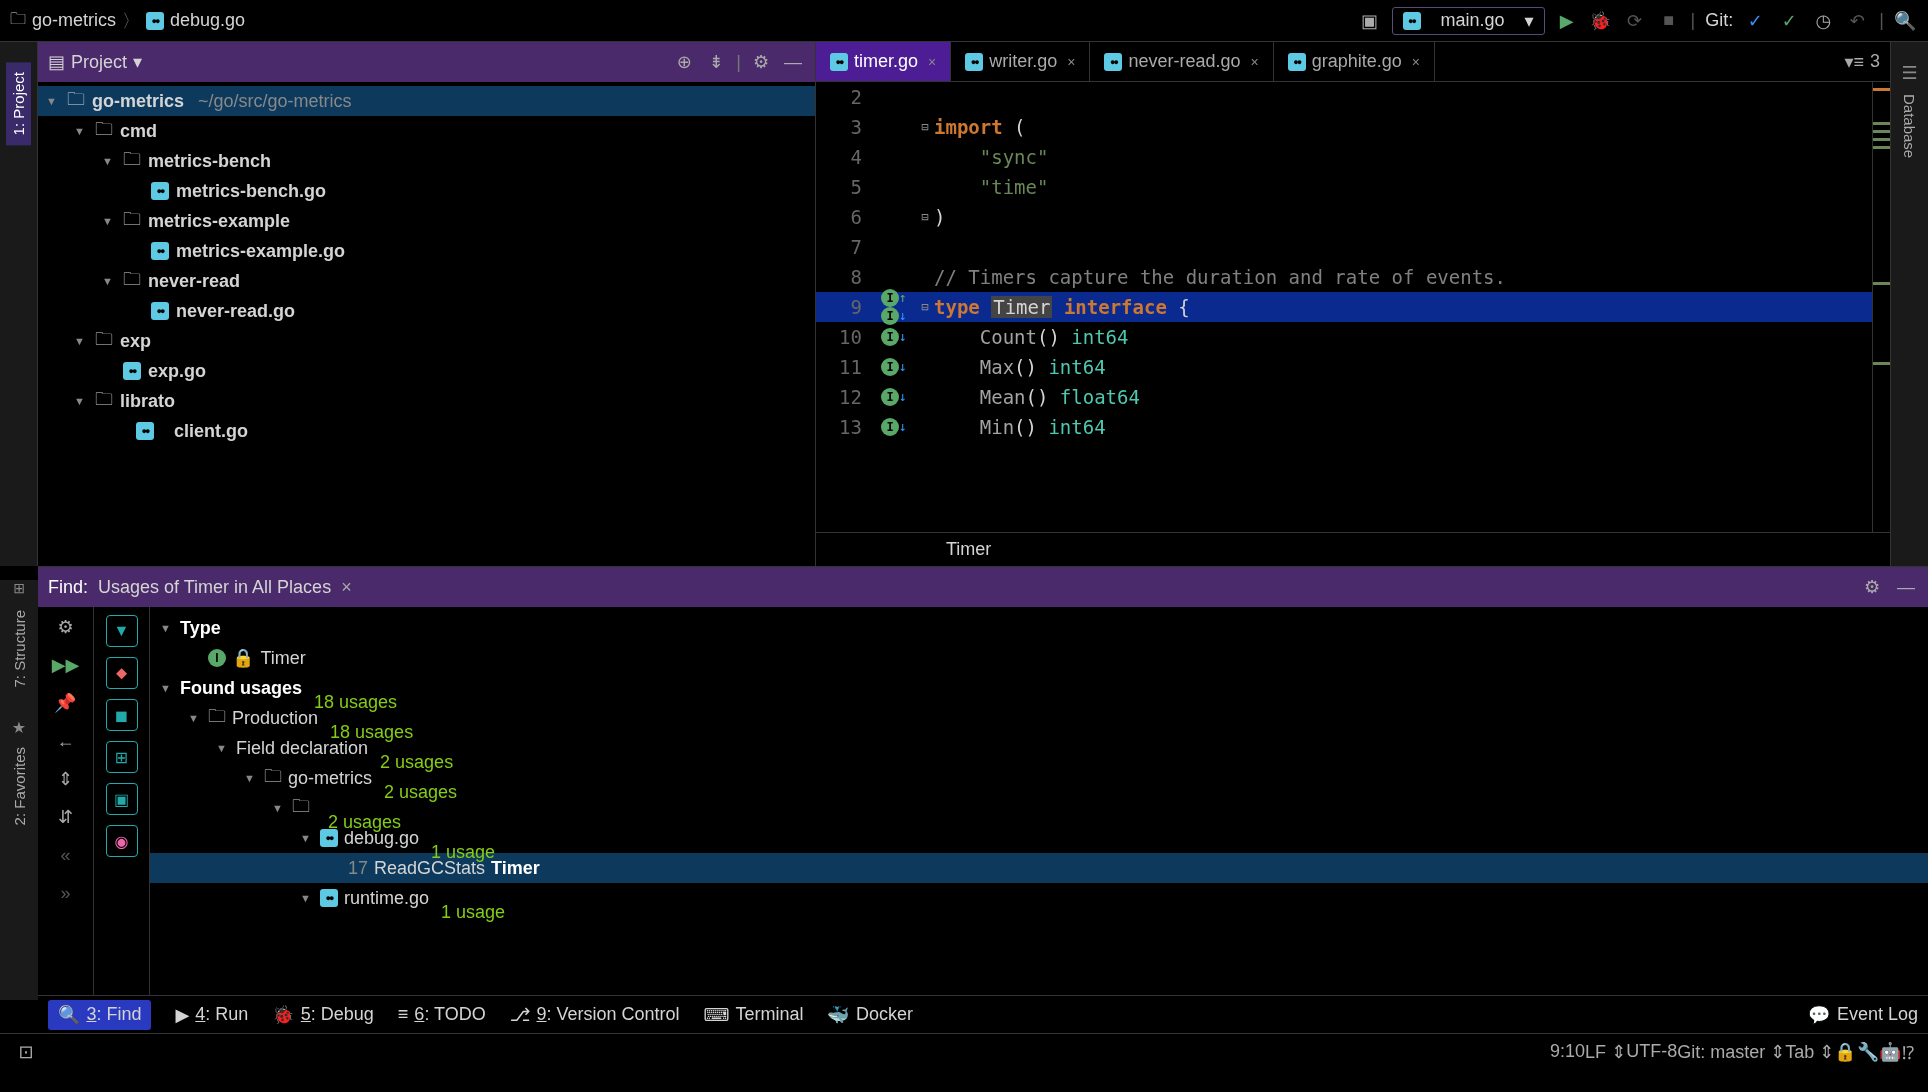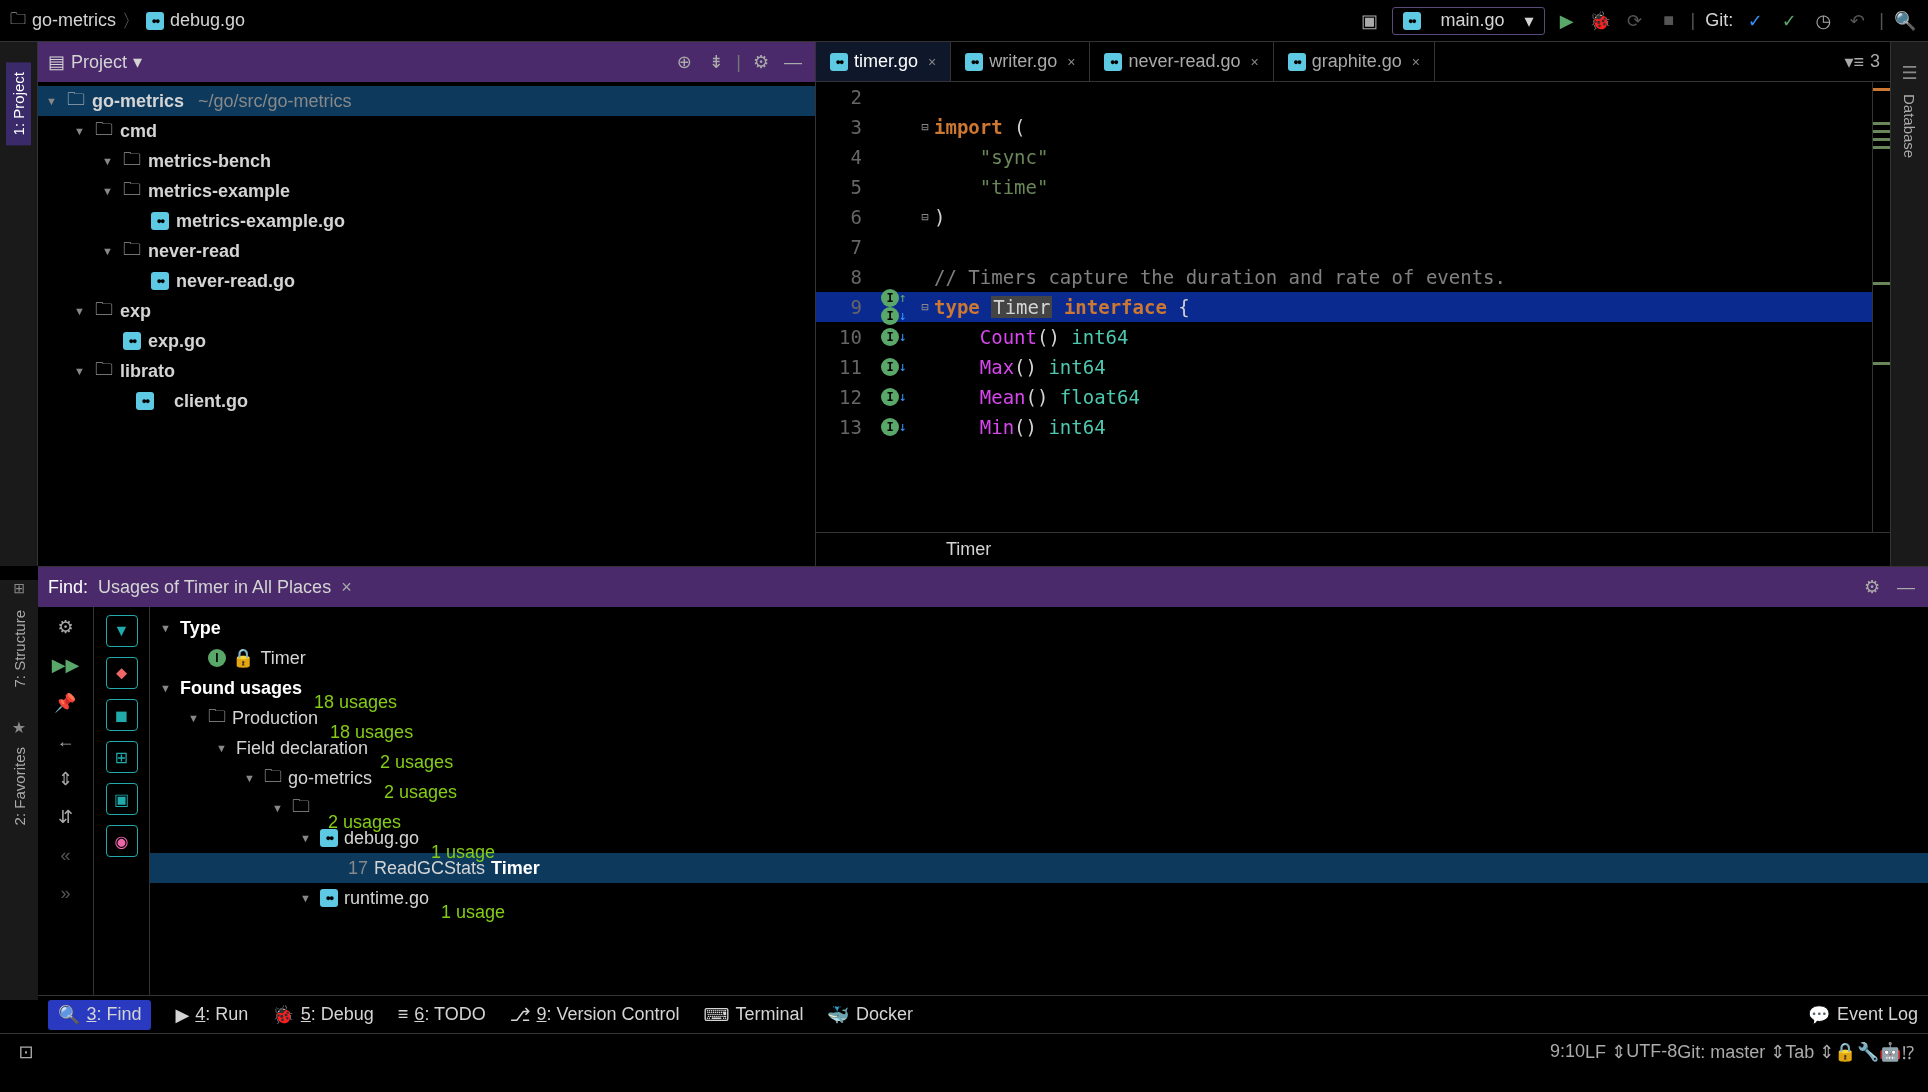--- a/index.html
+++ b/index.html
@@ -141,21 +141,21 @@
 .editor-tab {
   display: flex;
   align-items: center;
   gap: 6px;
   padding: 0 14px;
   border-right: 1px solid #333;
   cursor: pointer;
   color: #aaa;
 }
 .editor-tab.active {
-  background: #0f172a;
+  background: #4c1d95;
   color: #fff;
 }
 .editor-tab .close { color: #888; font-size: 14px; margin-left: 4px; }
 .editor-tabs-right { margin-left: auto; display: flex; align-items: center; padding: 0 10px; gap: 6px; color: #aaa; }
 .editor-body {
   flex: 1;
   display: flex;
   font-family: "Menlo", "Consolas", monospace;
   font-size: 19px;
   overflow: hidden;
@@ -166,21 +166,21 @@
   align-items: center;
 }
 .code-row.hl { background: #0a2a90; }
 .ln { width: 56px; text-align: right; padding-right: 10px; color: #666; }
 .ann { width: 44px; text-align: center; font-size: 13px; }
 .fold { width: 18px; text-align: center; color: #888; font-size: 12px; }
 .code { flex: 1; white-space: pre; }
 .kw { color: #cc7832; font-weight: bold; text-align: right; }
 .str { color: #6a8759; }
 .cmt { color: #808080; }
-.typ { color: #d946ef; }
+.typ { color: #a3a3a3; }
 .typ2 { color: #4ec9b0; }
 .sel-bg { background: #444; padding: 0 2px; }
 .editor-statusline {
   height: 34px;
   border-top: 1px solid #333;
   display: flex;
   align-items: center;
   padding-left: 130px;
   color: #d4d4d4;
 }
@@ -332,20 +332,27 @@
         <div class="tree-row" style="padding-left: 36px;">
           <span class="tree-arrow">▼</span>
           <span class="tree-icon">🗀</span>
           <span class="tree-label">cmd</span>
         </div>
         <div class="tree-row" style="padding-left: 64px;">
           <span class="tree-arrow">▼</span>
           <span class="tree-icon">🗀</span>
           <span class="tree-label">metrics-bench</span>
         </div>
+        <div class="tree-row" style="padding-left: 92px;">
+          <span class="tree-arrow"></span>
+          <span class="tree-icon">
+            <span class="go-icon"></span>
+          </span>
+          <span class="tree-label">metrics-bench.go</span>
+        </div>
         <div class="tree-row" style="padding-left: 64px;">
           <span class="tree-arrow">▼</span>
           <span class="tree-icon">🗀</span>
           <span class="tree-label">metrics-example</span>
         </div>
         <div class="tree-row" style="padding-left: 92px;">
           <span class="tree-arrow"></span>
           <span class="tree-icon">
             <span class="go-icon"></span>
           </span>

